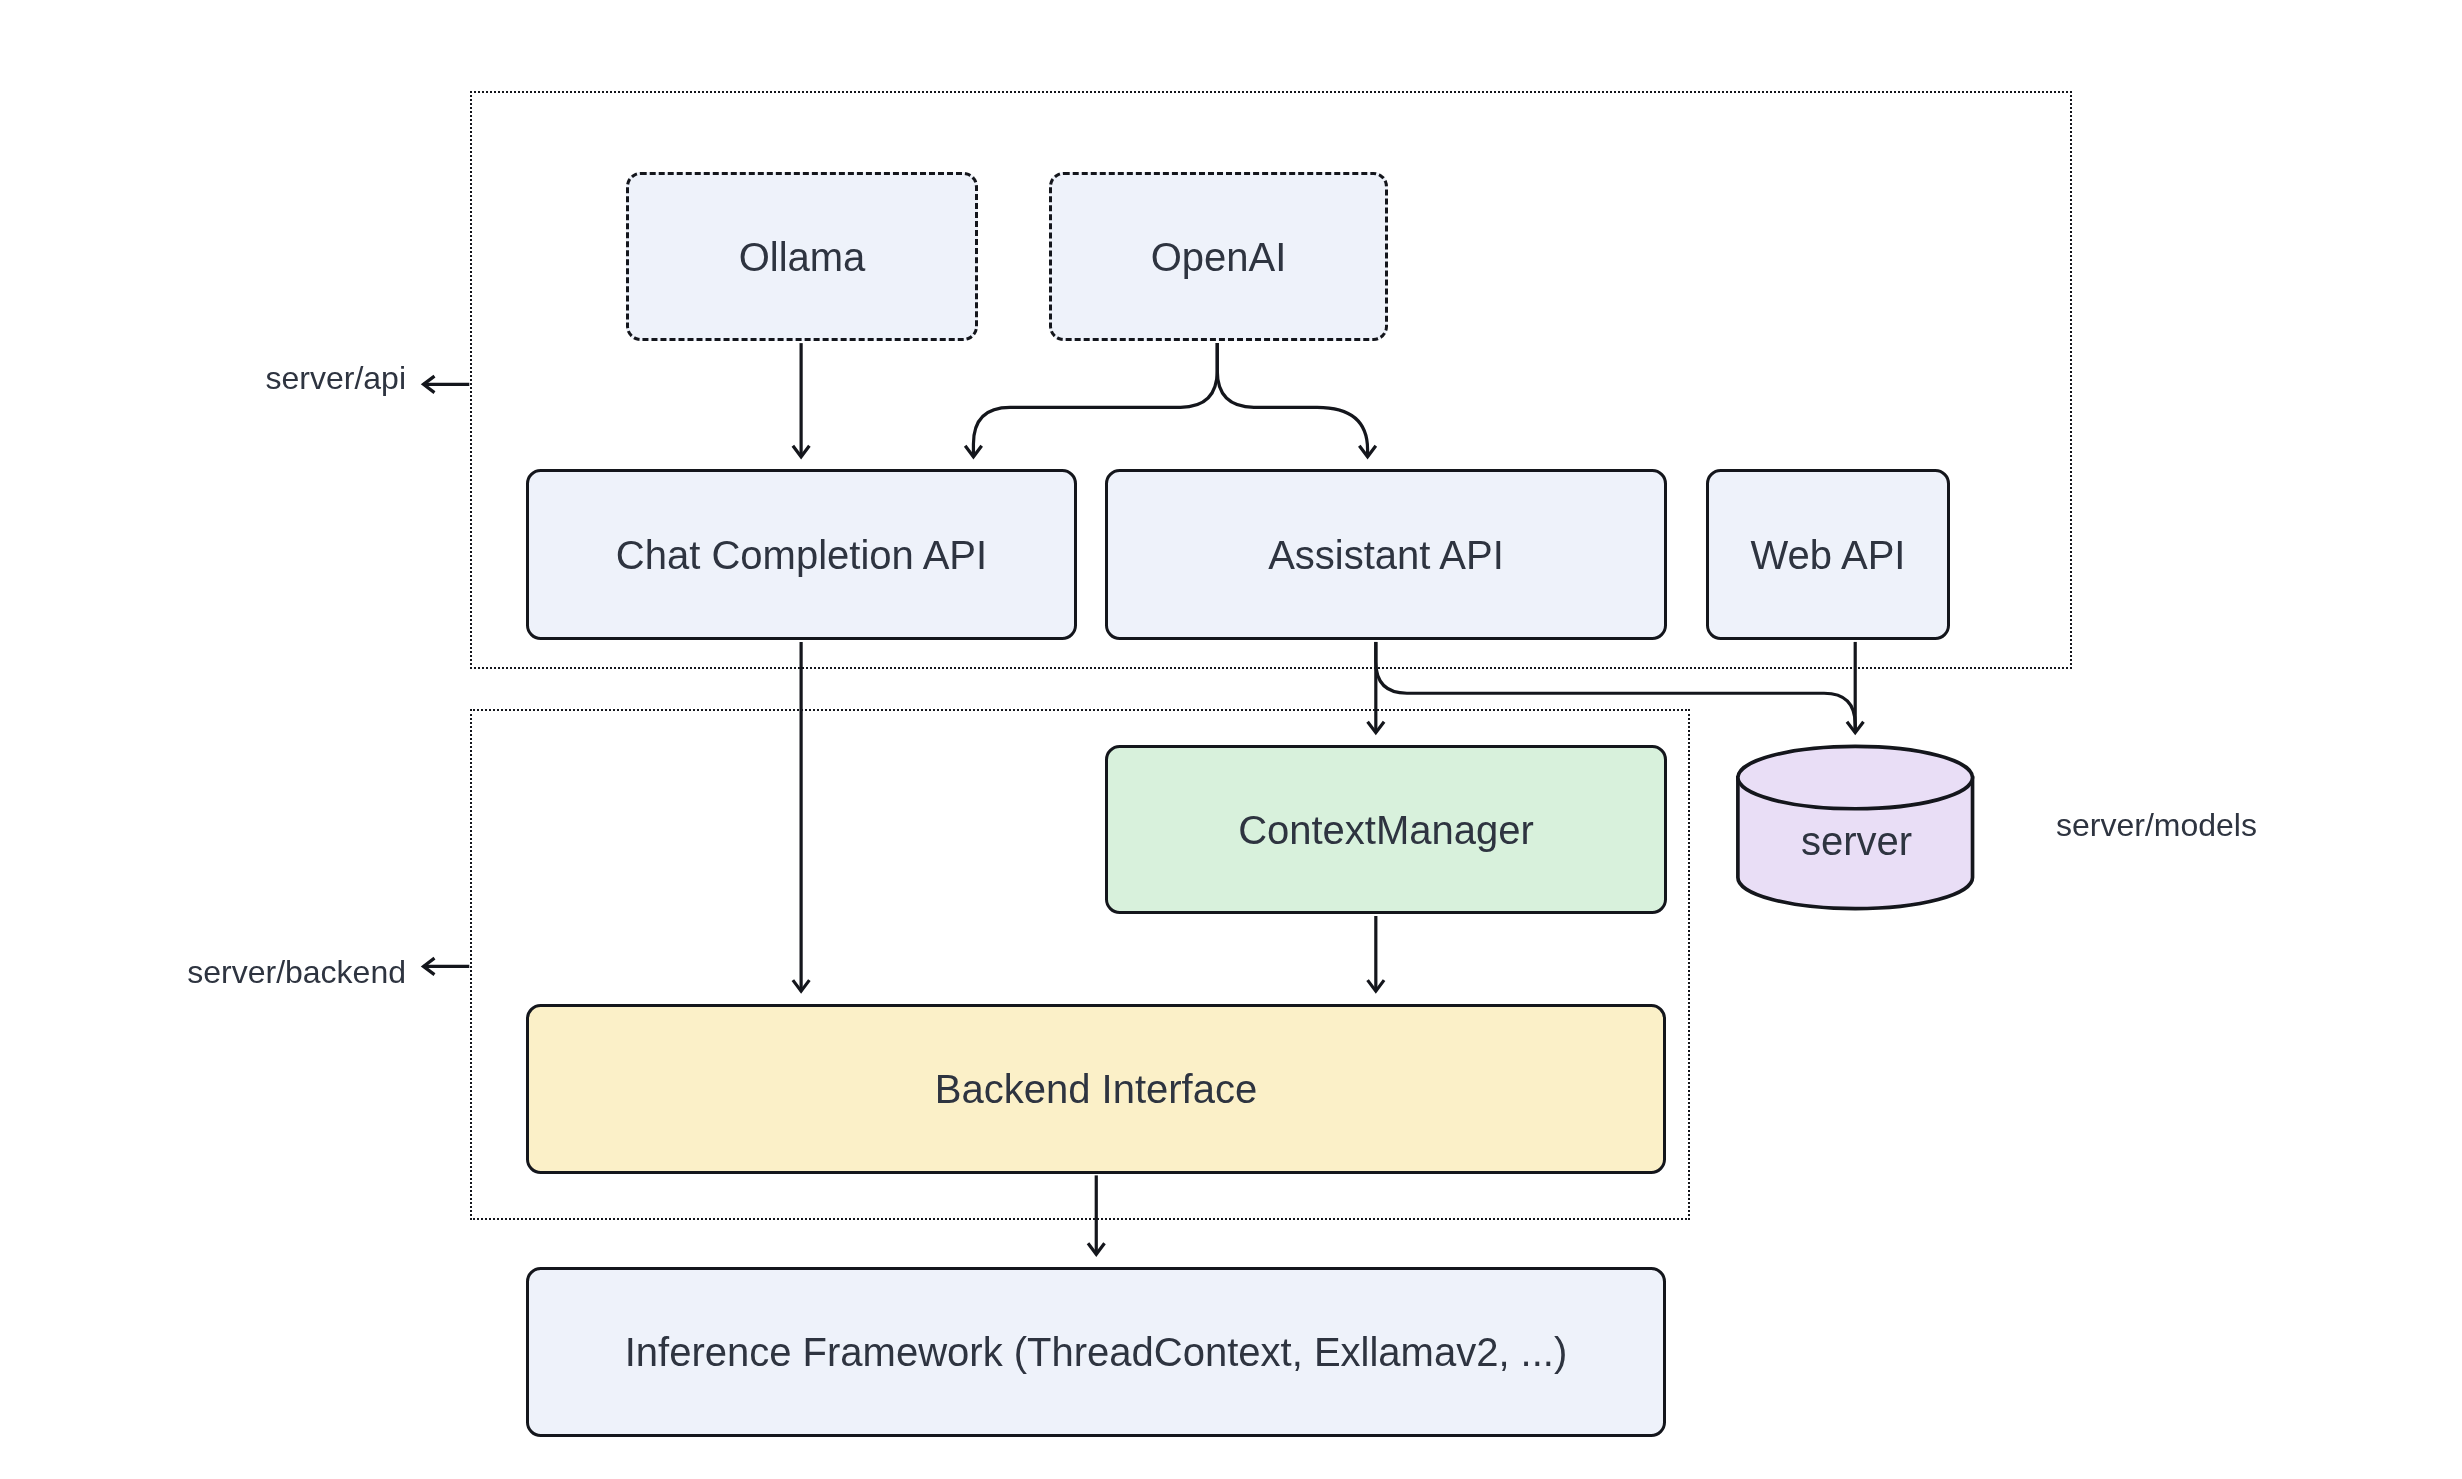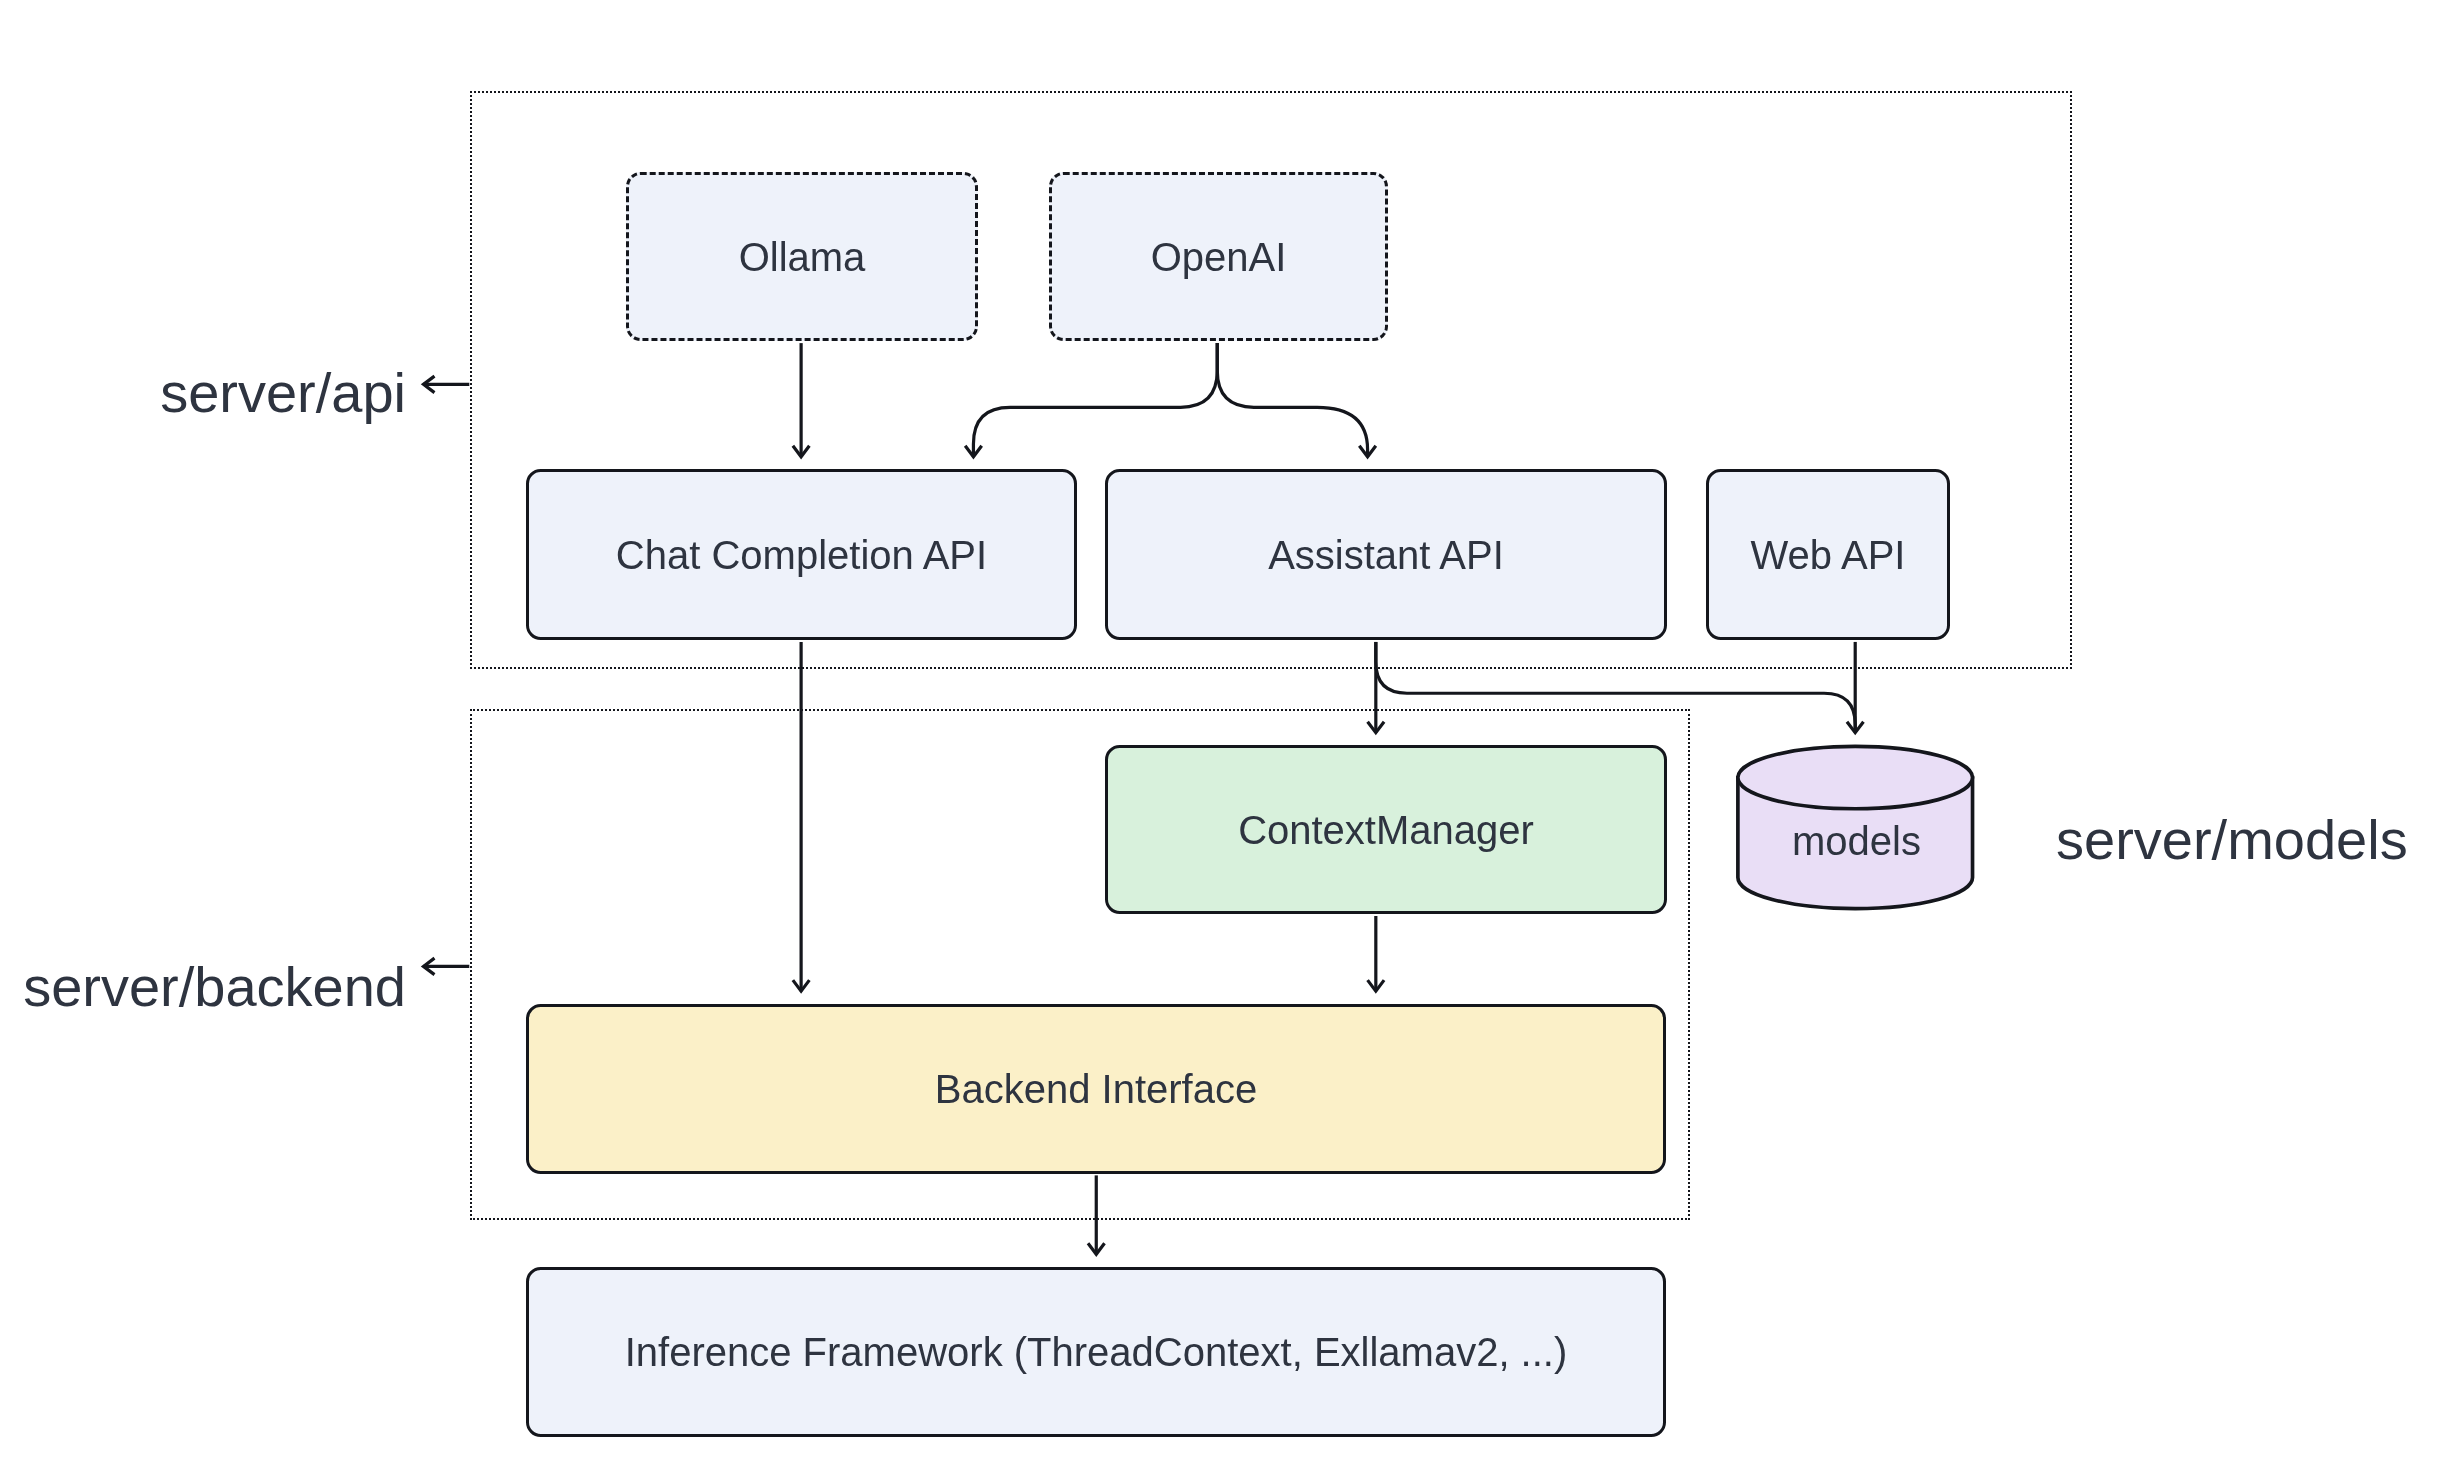--- a/index.html
+++ b/index.html
@@ -50,21 +50,21 @@
     justify-content: center;
     text-align: center;
     line-height: 1.5;
     white-space: nowrap;
   }
   .node.dashed { border-style: dashed; }
   .node.green  { background: var(--node-green); }
   .node.yellow { background: var(--node-yellow); text-align: right; }
   .side-label {
     position: absolute;
-    font-size: 56px;
+    font-size: 32px;
     color: var(--text);
     white-space: nowrap;
     line-height: 1.2;
   }
   .cyl-label {
     position: absolute;
     left: 1738px; top: 819px; width: 237px;
     text-align: center;
     font-size: 40px;
     color: var(--text);
@@ -151,20 +151,20 @@
   </div>
 
   <div class="node yellow pos-backend">
     <span>Backend Interface</span>
   </div>
 
   <div class="node pos-inference">
     <span>Inference Framework (ThreadContext, Exllamav2, ...)</span>
   </div>
 
-  <div class="cyl-label">models</div>
+  <div class="cyl-label">server</div>
 
   <div class="side-label pos-label-server-api">server/api</div>
   <div class="side-label pos-label-server-backend">server/backend</div>
   <div class="side-label pos-label-server-models">server/models</div>
 
 </div>
 
 
 </body></html>

